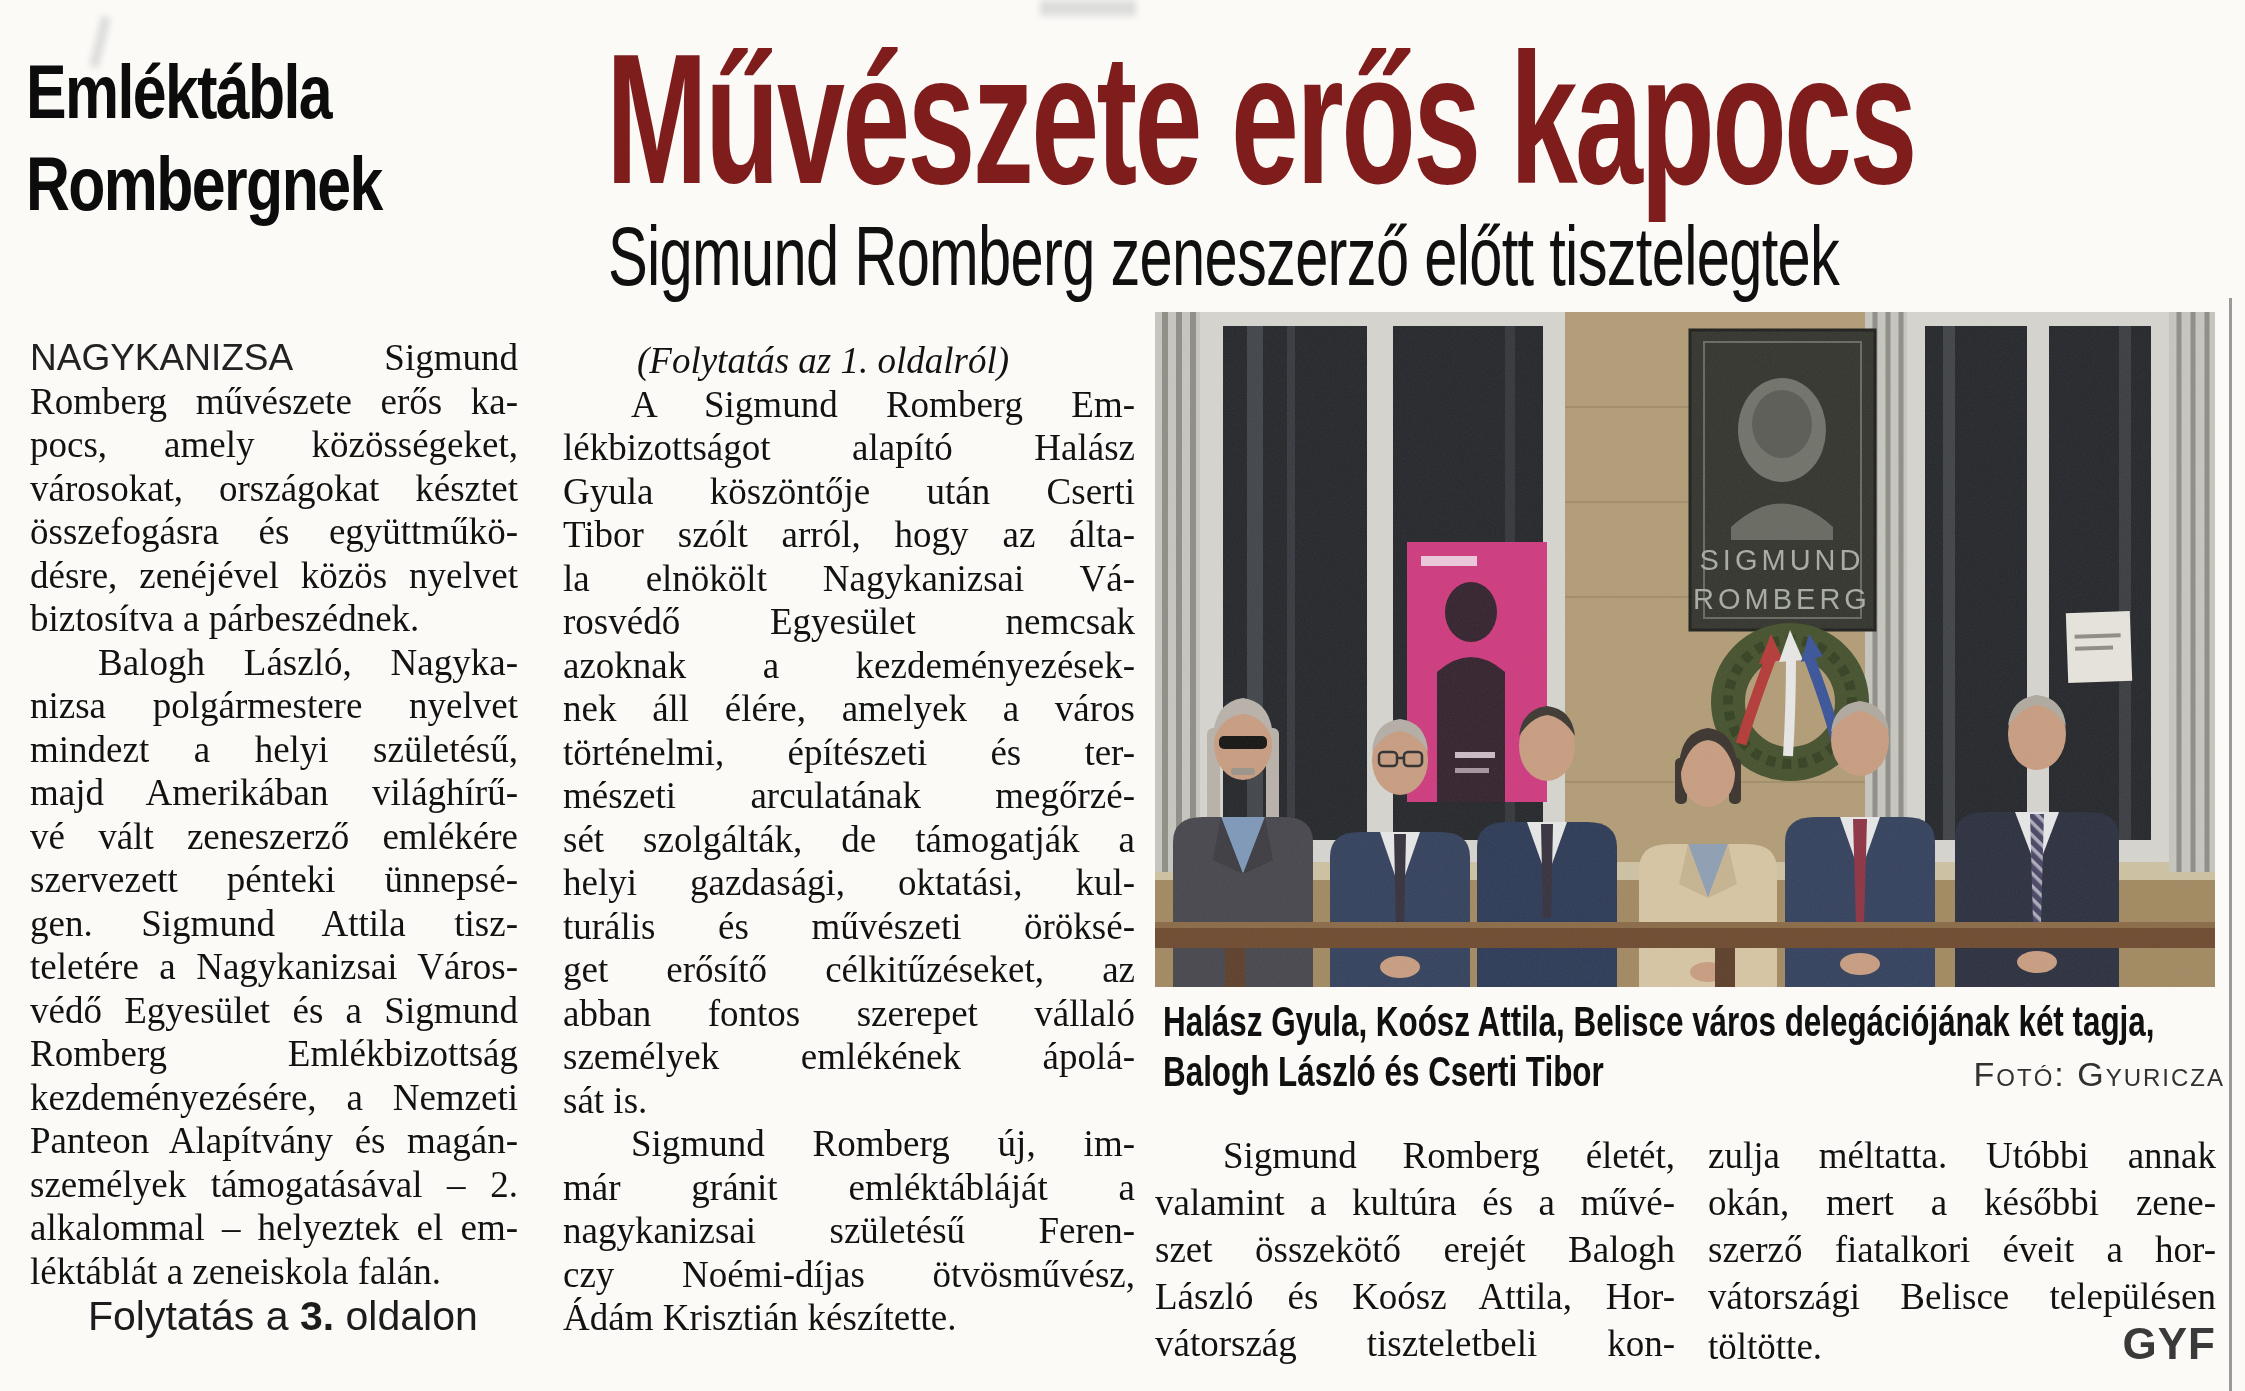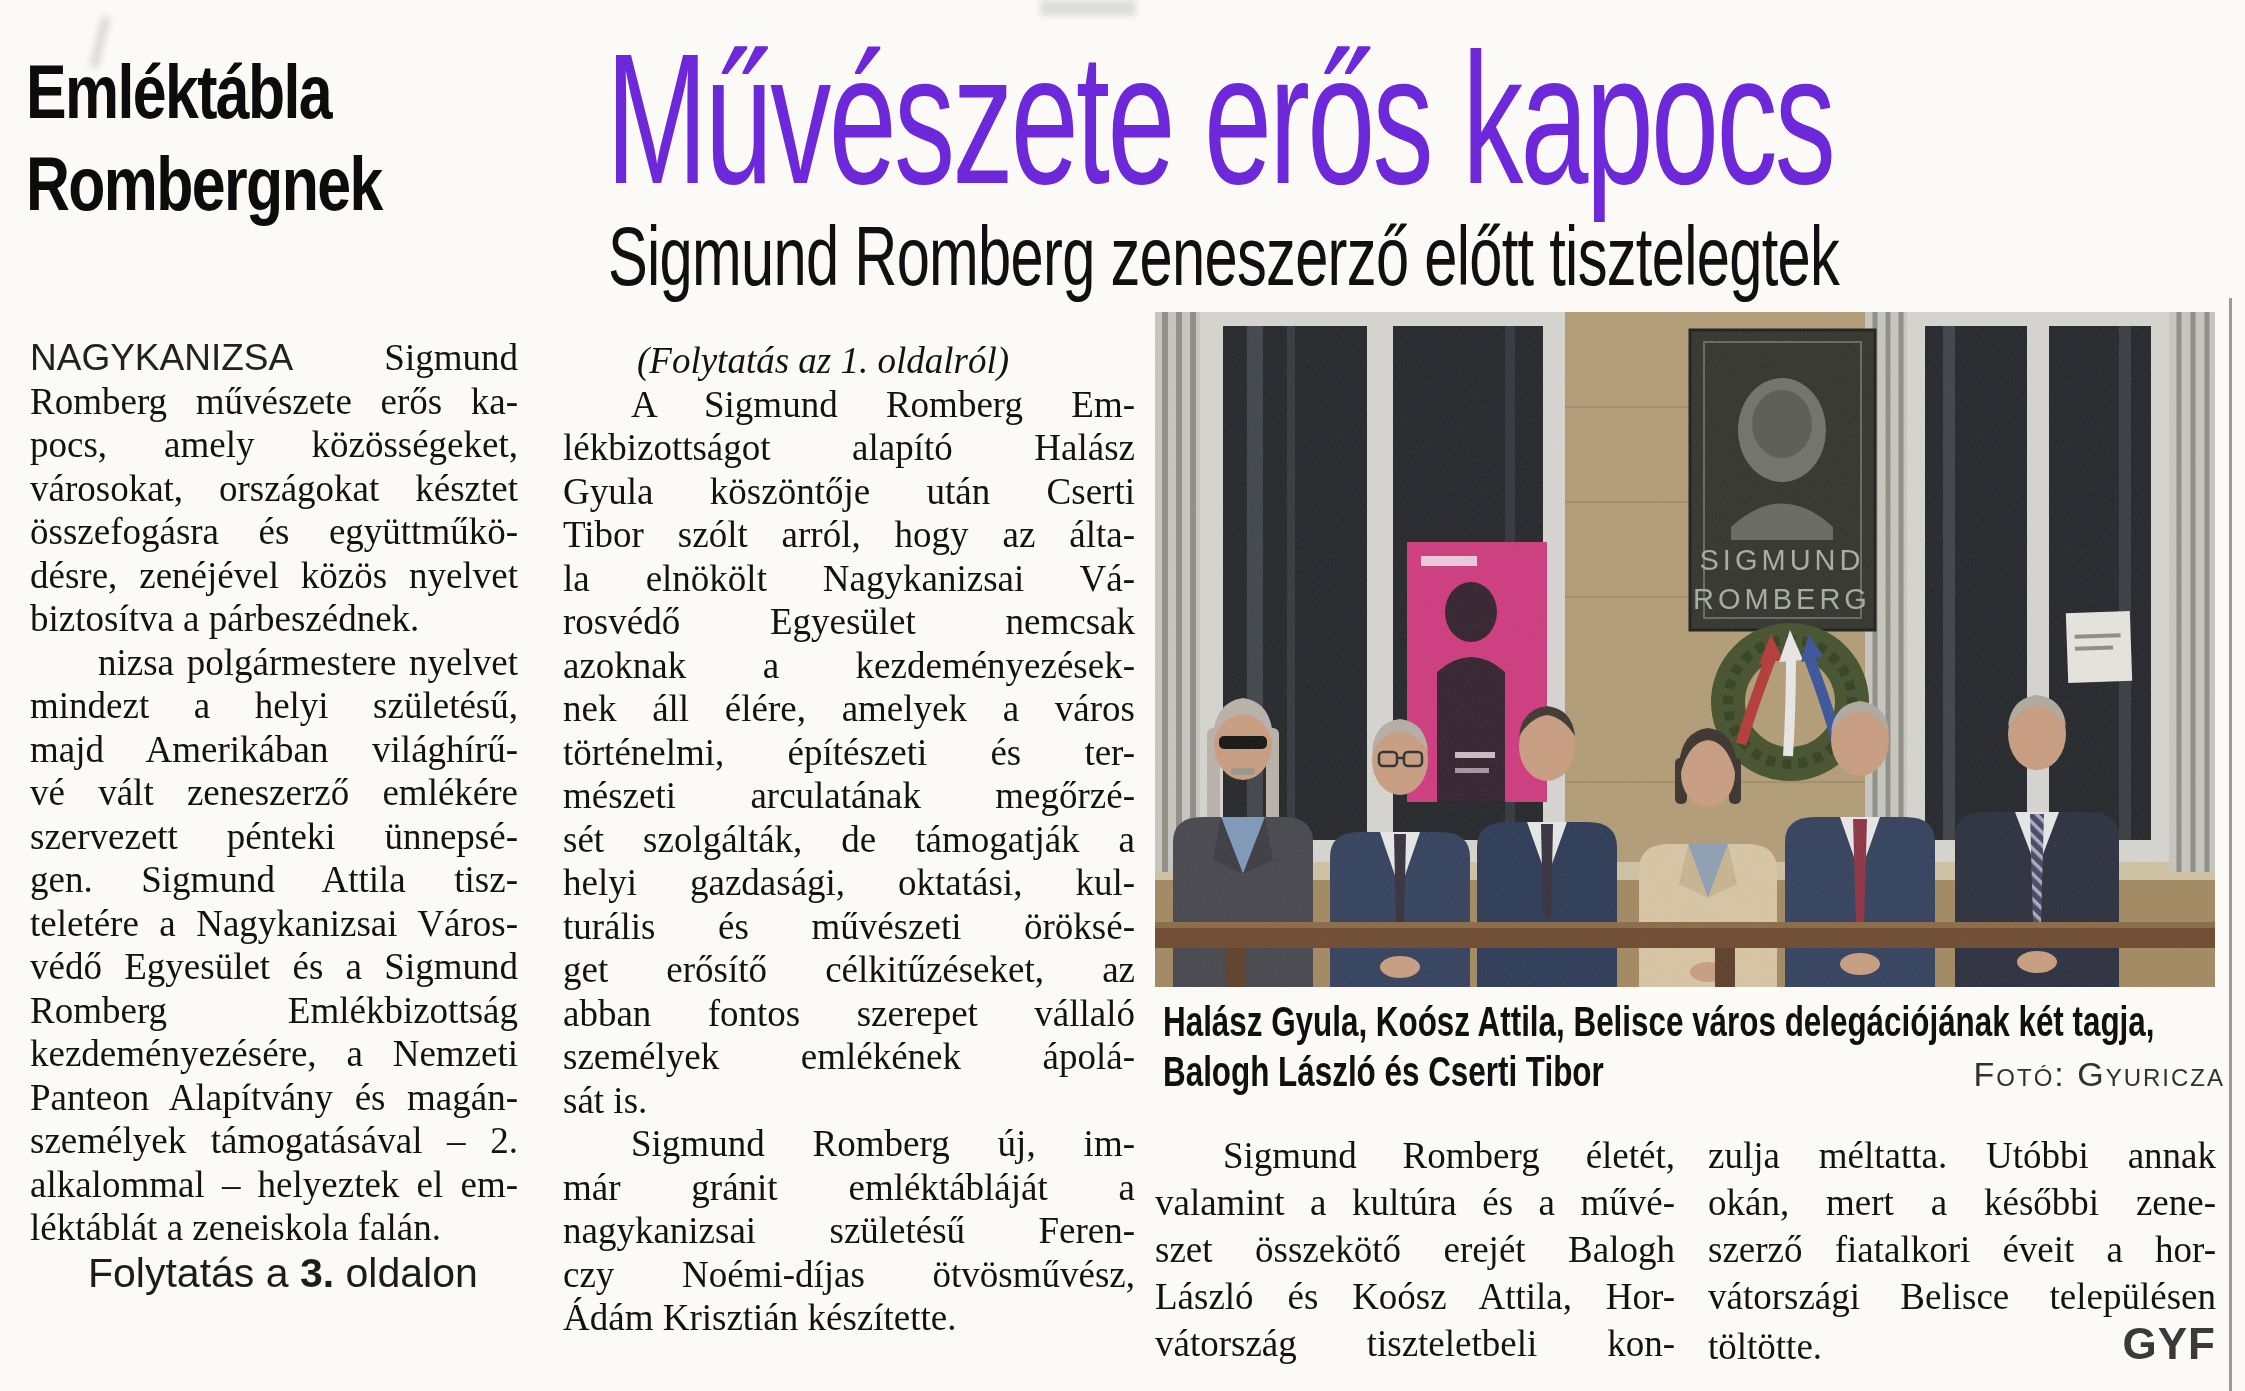--- a/index.html
+++ b/index.html
@@ -20,22 +20,22 @@
   [data-indent] .tl:first-child{text-indent:68px;}
   .kicker-line{display:flex;justify-content:space-between;align-items:baseline;}
   .kicker{font-family:"Liberation Sans", sans-serif;font-weight:400;font-size:37px;
     letter-spacing:0px;color:#222;}
   .continuation{font-family:"Liberation Sans", sans-serif;font-size:41px;color:#1c1c1c;
     padding-left:58px;margin-top:2px;white-space:nowrap;}
   .continuation b{font-weight:700;}
 
   
   .main-headline{left:606px;top:10px;width:1640px;
-    font-family:"Liberation Sans", sans-serif;font-weight:400;font-size:185px;line-height:218px;
-    letter-spacing:-4px;color:#6d28d9;}
+    font-family:"Liberation Sans", sans-serif;font-weight:700;font-size:185px;line-height:218px;
+    letter-spacing:-4px;color:#7f1d1d;}
   .main-headline .cond{transform:scaleX(.66);}
   .sub-headline{left:608px;top:206px;width:1640px;
     font-family:"Liberation Sans", sans-serif;font-weight:400;font-size:84px;line-height:100px;
     letter-spacing:-1px;color:#101010;}
   .sub-headline .cond{transform:scaleX(.71);}
 
   .firstline-note{font-style:italic;text-align:left;text-align-last:left;text-indent:74px;margin-top:13px;}
 
   
   .photo{left:1155px;top:312px;width:1060px;height:675px;background:#b39d78;}
@@ -76,20 +76,21 @@
   </div>
   <div>
       <div class="tl">Romberg művészete erős ka-</div>
       <div class="tl">pocs, amely közösségeket,</div>
       <div class="tl">városokat, országokat késztet</div>
       <div class="tl">összefogásra és együttműkö-</div>
       <div class="tl">désre, zenéjével közös nyelvet</div>
       <div class="tl tl-last">biztosítva a párbeszédnek.</div>
     </div>
   <div data-indent="">
+      <div class="tl">Balogh László, Nagyka-</div>
       <div class="tl">nizsa polgármestere nyelvet</div>
       <div class="tl">mindezt a helyi születésű,</div>
       <div class="tl">majd Amerikában világhírű-</div>
       <div class="tl">vé vált zeneszerző emlékére</div>
       <div class="tl">szervezett pénteki ünnepsé-</div>
       <div class="tl">gen. Sigmund Attila tisz-</div>
       <div class="tl">teletére a Nagykanizsai Város-</div>
       <div class="tl">védő Egyesület és a Sigmund</div>
       <div class="tl">Romberg Emlékbizottság</div>
       <div class="tl">kezdeményezésére, a Nemzeti</div>

